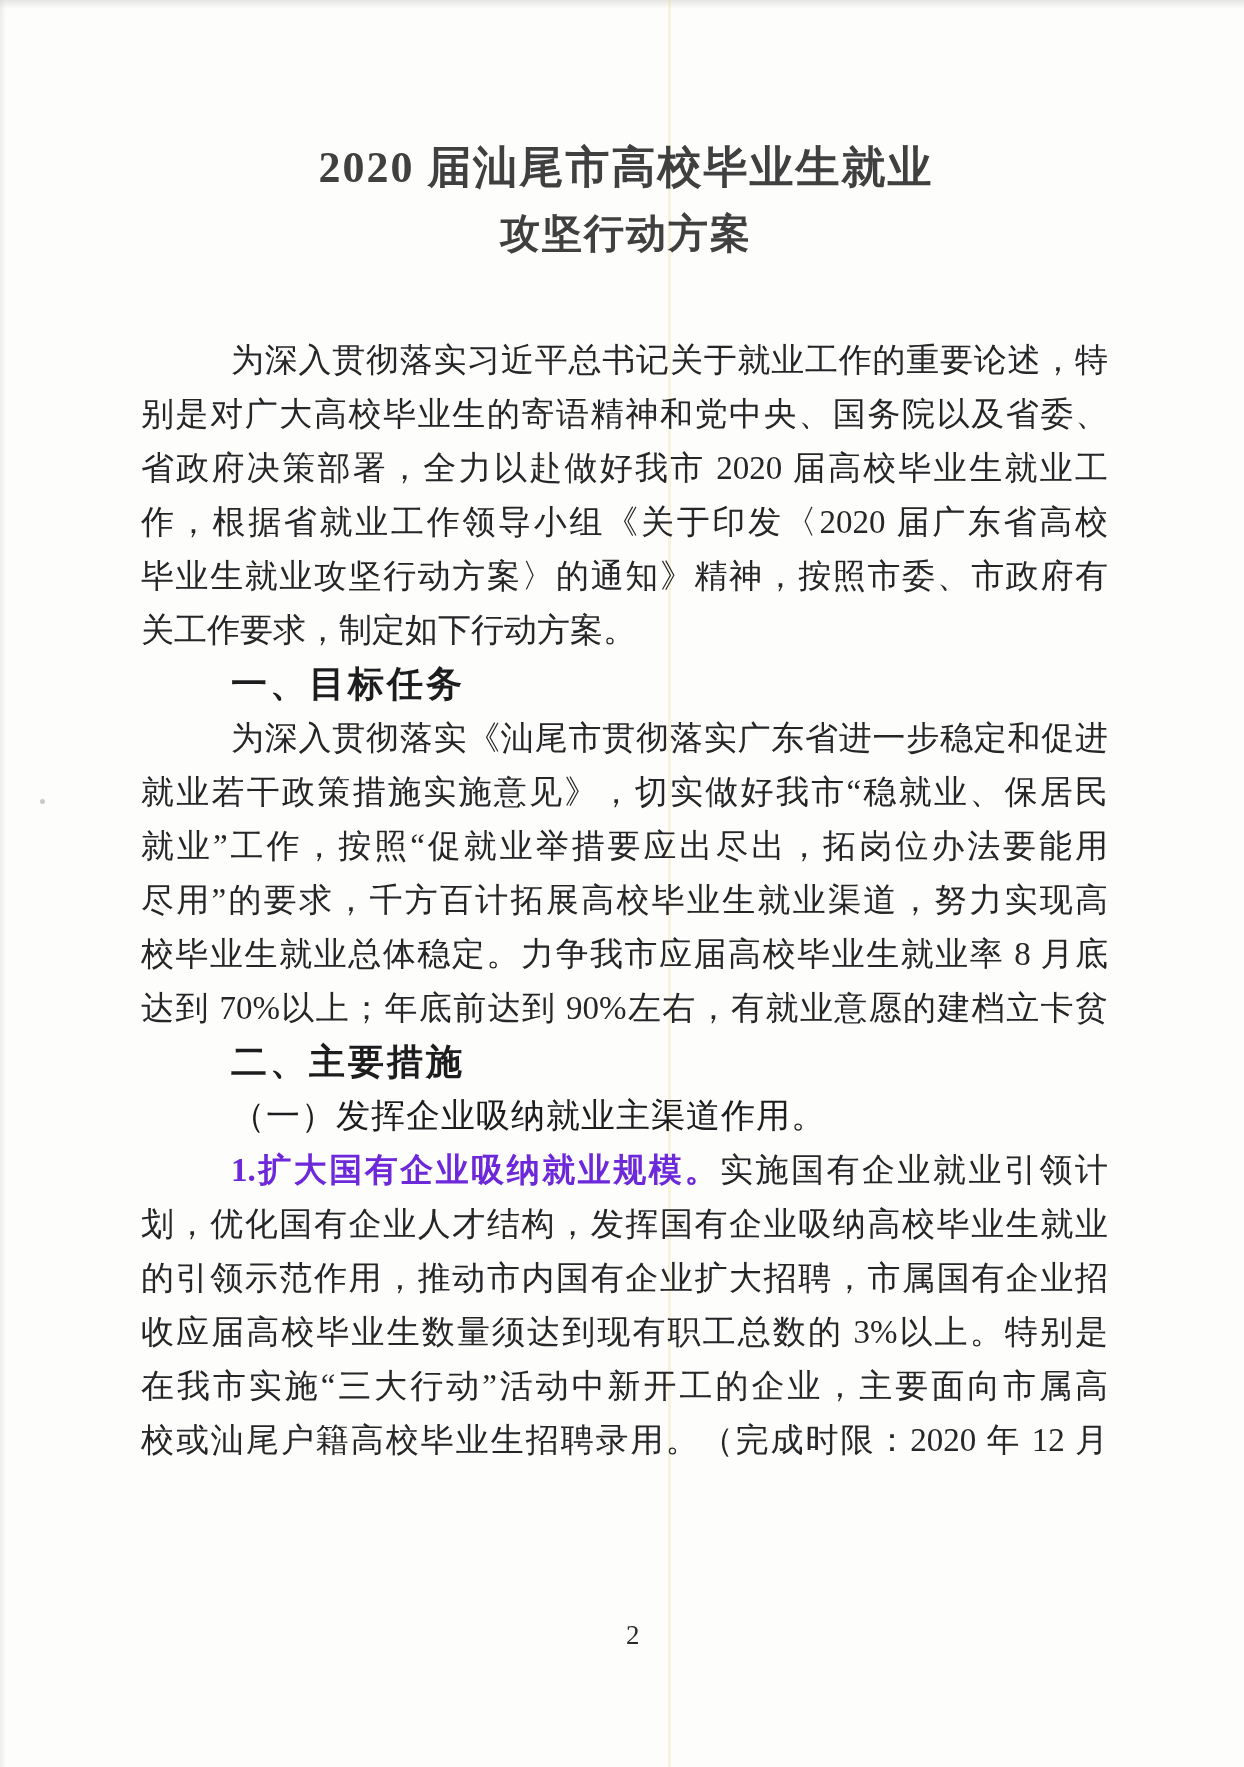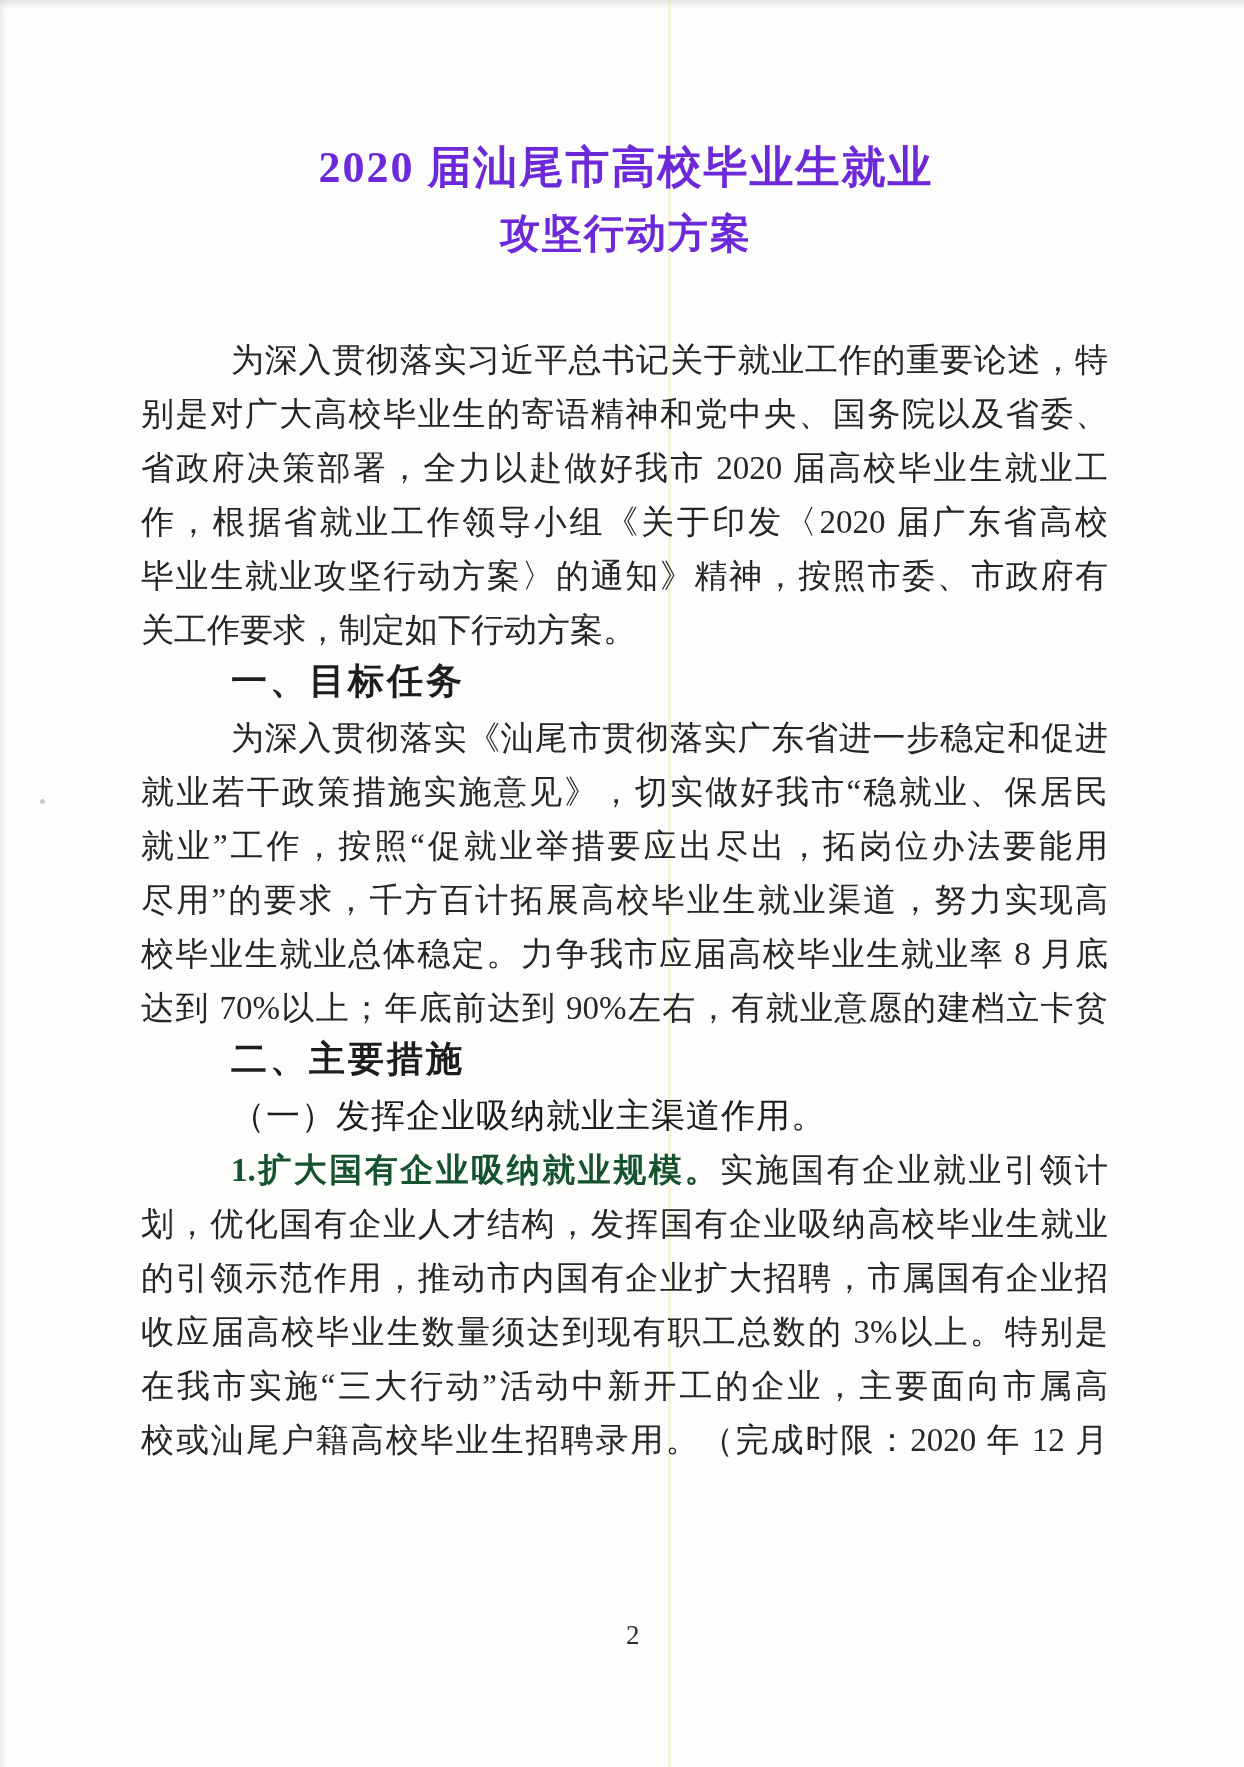--- a/index.html
+++ b/index.html
@@ -49,21 +49,21 @@
     border-radius: 50%;
     background: rgba(130, 137, 148, 0.45);
   }
   .title-block {
     position: absolute;
     top: 138px;
     left: 0;
     right: 0;
     text-align: center;
     font-weight: bold;
-    color: #6d28d9;
+    color: #404040;
     margin-left: 8px;
   }
   .title-line-1 {
     font-size: 44px;
     line-height: 60px;
     letter-spacing: 2px;
   }
   .title-line-2 {
     font-size: 40px;
     line-height: 56px;
@@ -86,35 +86,35 @@
     overflow: visible;
   }
   .line.indent {
     text-indent: 90px;
   }
   .line.end {
     text-align: right;
     text-align-last: left;
   }
   .line.heading-hei {
-    font-family: Liberation Mono, monospace;
+    font-family: Liberation Sans, sans-serif;
     font-weight: bold;
     font-size: 36px;
     letter-spacing: 3px;
     color: #1d1d1f;
   }
   .line.heading-bold {
     font-weight: normal;
     font-size: 34px;
     letter-spacing: 1px;
     color: #1d1d1f;
   }
   .bold-lead {
     font-weight: bold;
-    color: #14532d;
+    color: #6d28d9;
   }
   .page-number {
     position: absolute;
     left: 626px;
     top: 1620px;
     font-size: 27px;
     line-height: 30px;
     color: #2a2a2c;
   }
 </style>

